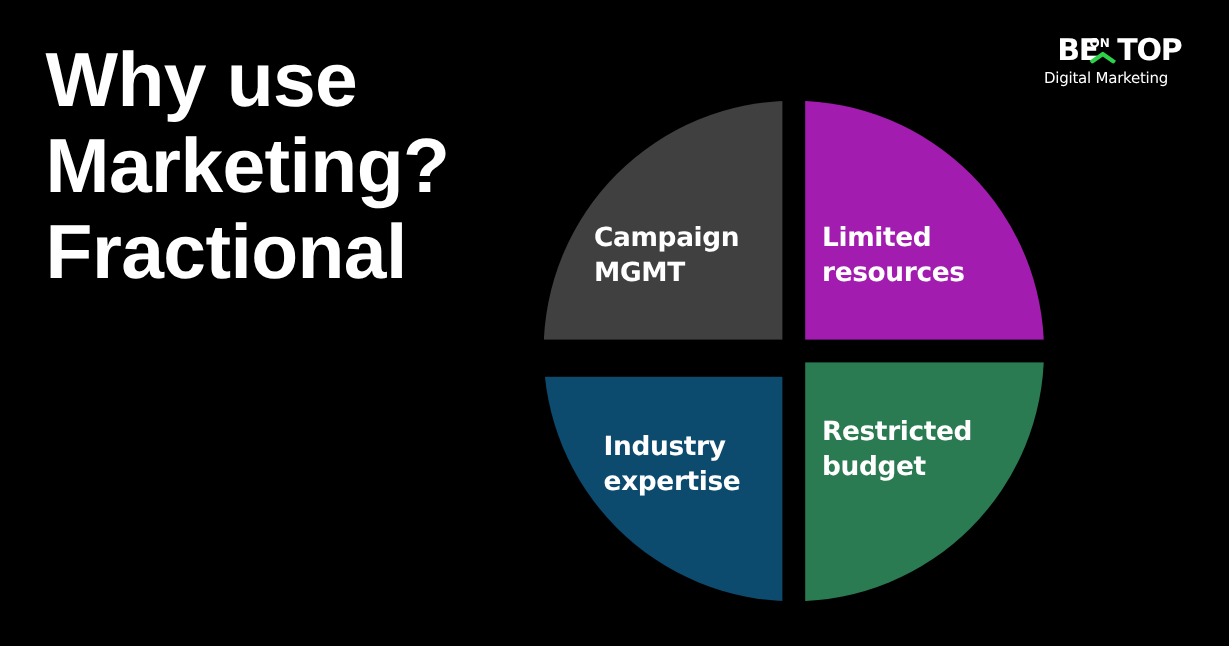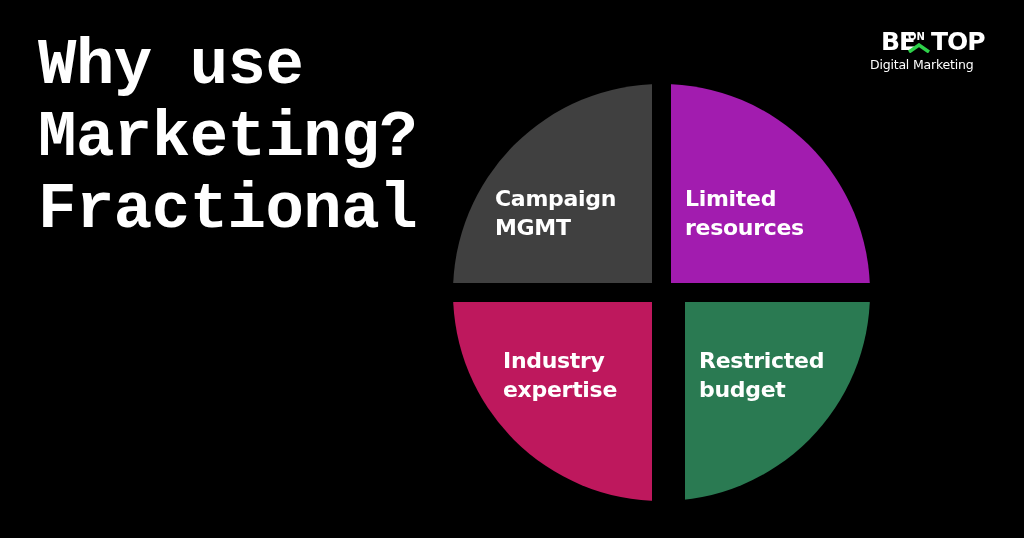--- a/index.html
+++ b/index.html
@@ -13,21 +13,21 @@
       position: relative;
       overflow: hidden;
       font-family: "DejaVu Sans", sans-serif;
       color: #ffffff;
     }
     .headline {
       position: absolute;
       left: 38px;
       top: 30px;
       margin: 0;
-      font-family: Liberation Mono, monospace;
+      font-family: Liberation Sans, sans-serif;
       font-weight: bold;
       font-size: 64px;
       line-height: 72px;
       letter-spacing: -0.5px;
       color: #ffffff;
     }
     .headline span { display: block; white-space: nowrap; }
 
     .logo {
       position: absolute;
@@ -87,21 +87,21 @@
       border-radius: 50%;
       overflow: hidden;
     }
     .quad {
       position: absolute;
       cursor: default;
     }
     .q-tl { left: 0; top: 0; width: 199px; height: 199px; }
     .q-tr { left: 218px; top: 0; width: 199px; height: 199px; }
     .q-bl { left: 0; top: 218px; width: 199px; height: 199px; }
-    .q-br { left: 232px; top: 218px; width: 199px; height: 199px; }
+    .q-br { left: 218px; top: 218px; width: 199px; height: 199px; }
 
     .q-label {
       position: absolute;
       font-family: "DejaVu Sans", sans-serif;
       font-weight: bold;
       font-size: 22px;
       line-height: 29px;
       color: #ffffff;
       white-space: nowrap;
       letter-spacing: -0.3px;
@@ -139,21 +139,21 @@
       <span>Campaign</span>
       <span>MGMT</span>
     </div>
   </div>
   <div class="quad q-tr" style="background:#a21caf;">
     <div class="q-label">
       <span>Limited</span>
       <span>resources</span>
     </div>
   </div>
-  <div class="quad q-bl" style="background:#be185d;">
+  <div class="quad q-bl" style="background:#0c4a6e;margin-top:12px;">
     <div class="q-label">
       <span>Industry</span>
       <span>expertise</span>
     </div>
   </div>
   <div class="quad q-br" style="background:#2a7a52;">
     <div class="q-label">
       <span>Restricted</span>
       <span>budget</span>
     </div>

